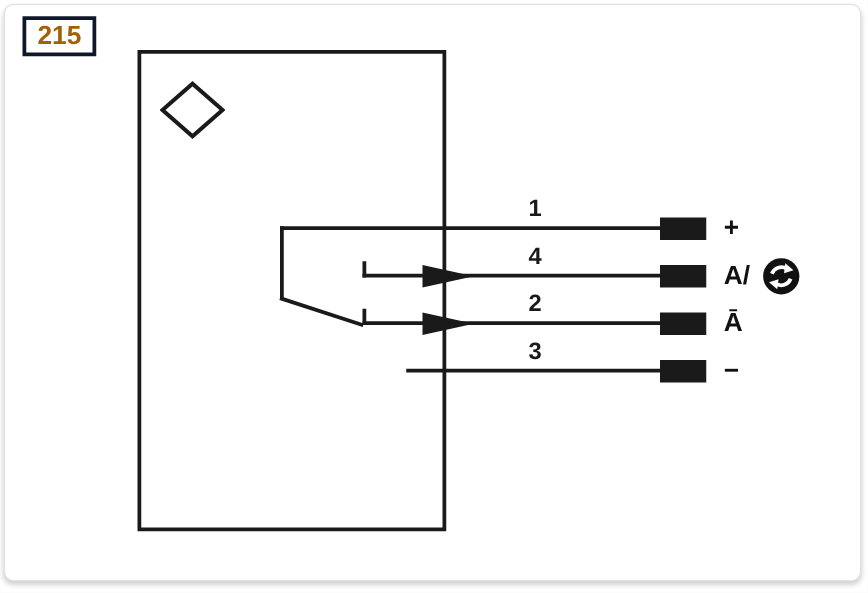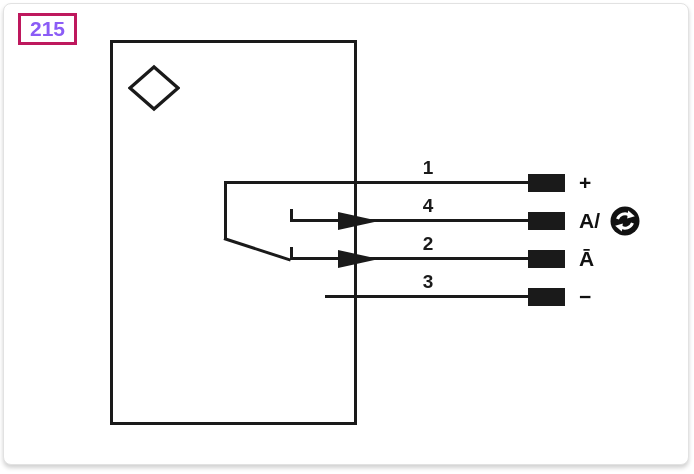--- a/index.html
+++ b/index.html
@@ -21,25 +21,25 @@
     width: 686px; height: 462px;
     background: #fff;
     border: 1px solid #e2e2e2;
     border-radius: 8px;
     box-shadow: 0 3px 4px rgba(0,0,0,0.18);
     box-sizing: border-box;
   }
   .fig-label {
     position: absolute;
     left: 18px; top: 13px;
-    border: 3px solid #be185d;
+    border: 3px solid #0f172a;
     padding: 1px 9px 2px 9px;
     font-size: 21px;
     font-weight: bold;
-    color: #8b5cf6;
+    color: #a16207;
     background: #fff;
     line-height: 1.1;
   }
   .device {
     position: absolute;
     left: 110px; top: 40px;
     width: 247px; height: 385px;
     border: 3px solid #1a1a1a;
     box-sizing: border-box;
     background: #fff;

